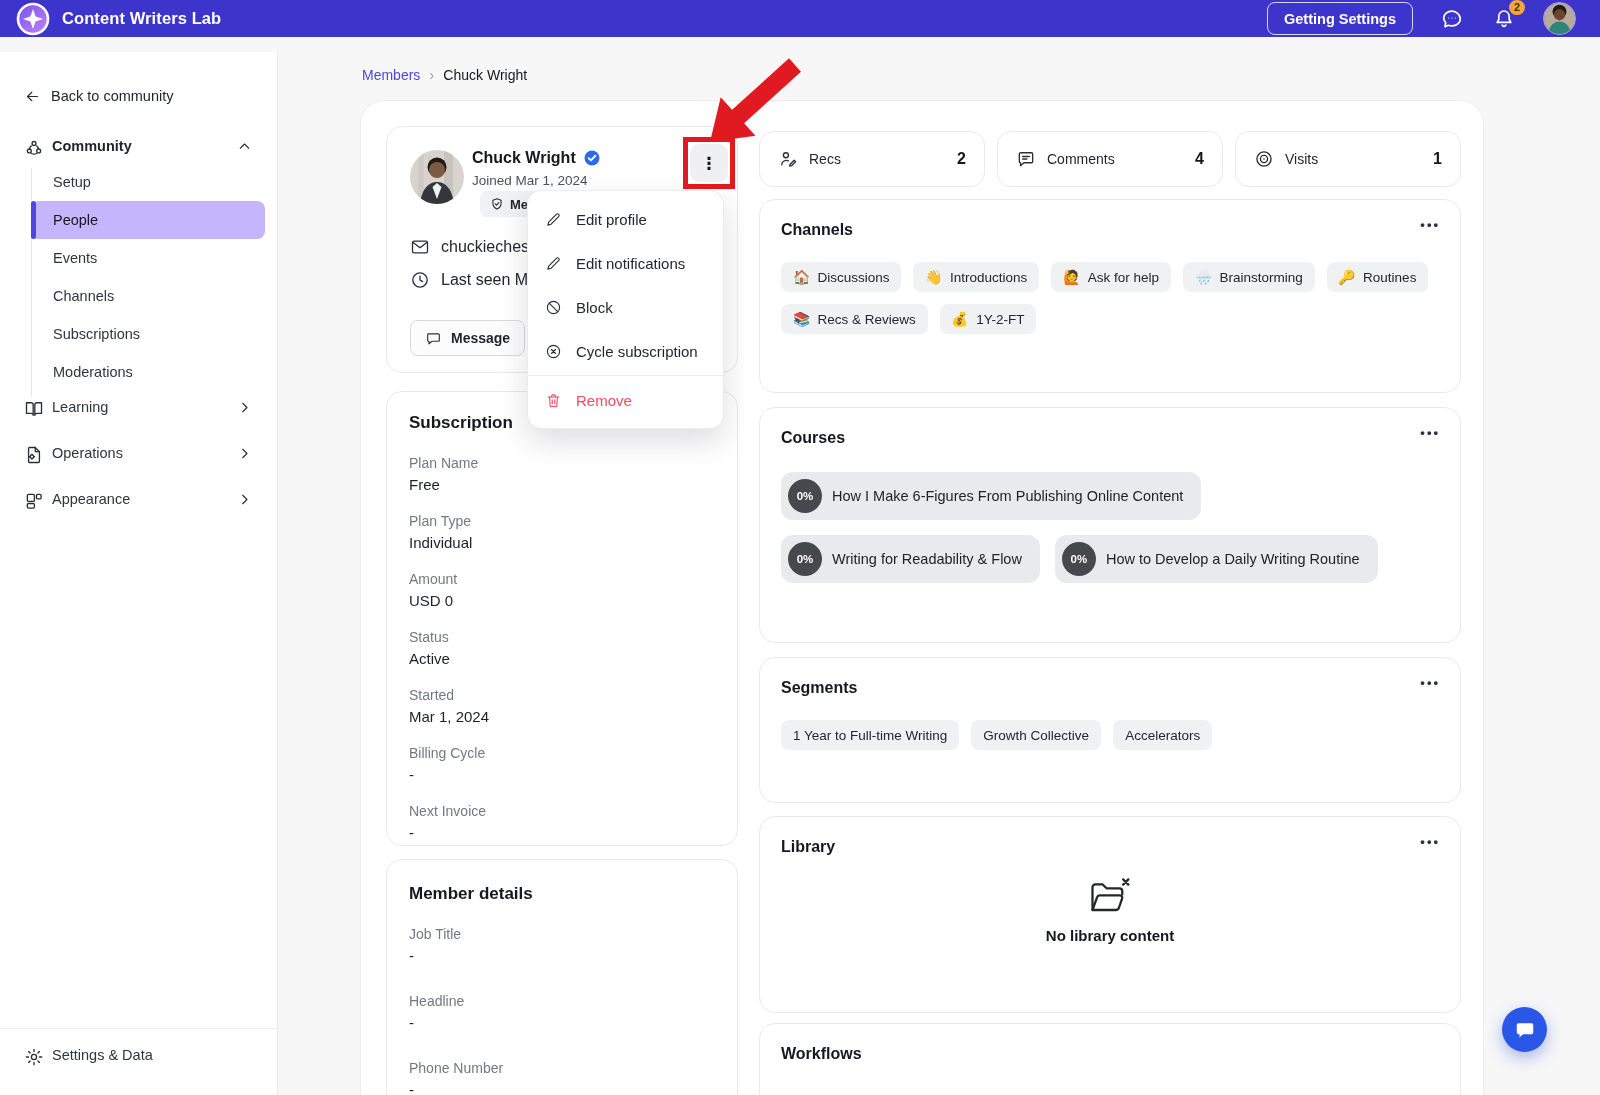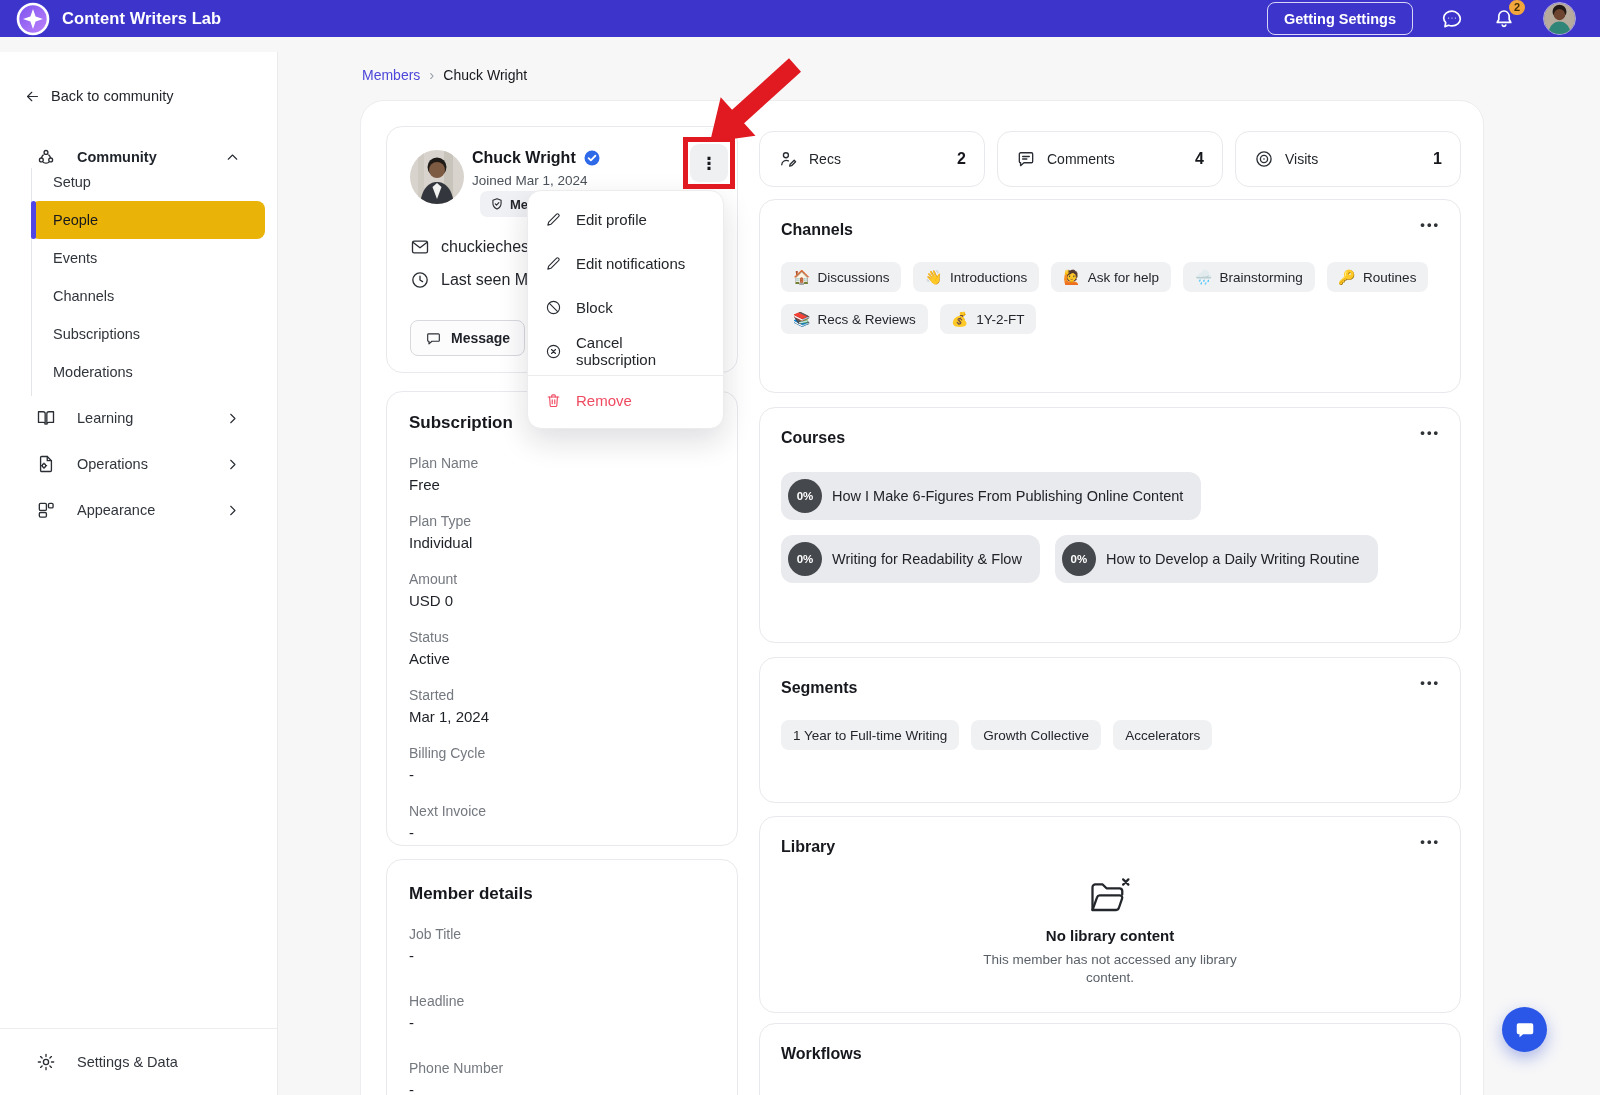--- a/index.html
+++ b/index.html
@@ -18,26 +18,26 @@
   .header-right { margin-left:auto; display:flex; align-items:center; gap:26px; }
   .gs-btn { height:33px; padding:0 16px; border:1px solid rgba(255,255,255,.8); border-radius:8px; background:transparent; color:#fff; font-size:14.5px; font-weight:600; display:flex; align-items:center; cursor:pointer; font-family:inherit; }
   .hicon { position:relative; width:26px; height:26px; display:flex; align-items:center; justify-content:center; cursor:pointer; }
   .hicon svg { stroke:#fff; }
   .notif-badge { position:absolute; top:-8px; right:-10px; min-width:19px; height:19px; border-radius:10px; background:#f2a63b; color:#452f05; font-size:11px; font-weight:700; display:flex; align-items:center; justify-content:center; padding:0 5px; border:2px solid #3d34cb; }
   .avatar-sm { width:33px; height:33px; border-radius:50%; overflow:hidden; border:1.5px solid rgba(255,255,255,.6); cursor:pointer; }
 
   
   .sidebar { position:absolute; left:0; top:52px; width:278px; height:1043px; background:#fff; border-right:1px solid #e9eaec; z-index:10; }
   .back-row { display:flex; align-items:center; gap:10px; padding:0 24px; height:24px; margin-top:32px; font-size:14.5px; color:#23262c; cursor:pointer; }
-  .sec-row { display:flex; align-items:center; gap:21px; padding:0 36px; height:38px; font-size:14.5px; color:#30343b; cursor:pointer; }
+  .sec-row { display:flex; align-items:flex-start; gap:8px; padding:0 24px; height:38px; font-size:14.5px; color:#30343b; cursor:pointer; }
   .sec-row .lbl { flex:1; }
   .sec-row.head { margin-top:30px; font-weight:700; color:#1f242b; }
   .tree-line { position:absolute; left:31px; top:116px; width:1px; height:228px; background:#e4e5e8; }
   .sub-item { position:absolute; left:31px; width:234px; height:38px; display:flex; align-items:center; padding-left:22px; font-size:14.5px; color:#30343b; border-radius:8px; cursor:pointer; }
-  .sub-item.active { background:#eab308; color:#17191e; }
+  .sub-item.active { background:#c4b5fd; color:#17191e; }
   .active-bar { position:absolute; left:0; top:0; width:5px; height:38px; border-radius:4px; background:#4f46e5; }
   .side-footer { position:absolute; left:0; bottom:0; width:277px; border-top:1px solid #ebedef; padding:18px 0; }
   .side-footer .sec-row { height:30px; }
 
   
   .main { position:absolute; left:278px; top:52px; width:1322px; height:1043px; background:#f7f7f8; overflow:hidden; }
   .breadcrumb { position:absolute; left:84px; top:14px; display:flex; align-items:center; gap:9px; font-size:14px; }
   .bc-root { color:#4d46d9; cursor:pointer; }
   .bc-sep { color:#9aa0a6; font-size:15px; }
   .bc-cur { color:#16181c; }
@@ -447,21 +447,20 @@
       <div class="card" style="left:398px; top:715px; width:702px; height:197px;">
         <div class="card-title" style="position:absolute; left:21px; top:21px;">Library</div>
         <div class="card-menu">•••</div>
         <div class="lib-center">
           <svg width="46" height="42" viewBox="0 0 26 24" style="stroke:#23262b; fill:none; stroke-width:1.3; stroke-linecap:round; stroke-linejoin:round;">
             <path d="M3 20V7a1.6 1.6 0 0 1 1.6-1.6h4.2L11 7.6h7.4A1.6 1.6 0 0 1 20 9.2v2"></path>
             <path d="M3 20l2.6-7.2a1.6 1.6 0 0 1 1.5-1.1h11.6a1.3 1.3 0 0 1 1.2 1.8L18 19a1.6 1.6 0 0 1-1.5 1z"></path>
             <path d="M20.5 2.5l3 3M23.5 2.5l-3 3"></path>
           </svg>
           <div class="lib-title">No library content</div>
-          <div class="lib-desc">This member has not accessed any library content.</div>
         </div>
       </div>
 
       <div class="card" style="left:398px; top:922px; width:702px; height:170px;">
         <div class="card-title" style="position:absolute; left:21px; top:21px;">Workflows</div>
       </div>
 
     </div>
   </div>
 
@@ -483,21 +482,21 @@
         <circle cx="12" cy="12" r="8.6"></circle>
           <path d="M6.2 6.2l11.6 11.6"></path>
       </svg>
       <span>Block</span>
     </div>
     <div class="dd-item">
       <svg class="ic ic-sm" viewBox="0 0 24 24">
         <circle cx="12" cy="12" r="8.6"></circle>
           <path d="M9.2 9.2l5.6 5.6M14.8 9.2l-5.6 5.6"></path>
       </svg>
-      <span>Cancel subscription</span>
+      <span>Cycle subscription</span>
     </div>
     <div class="dd-divider"></div>
     <div class="dd-item danger">
       <svg class="ic ic-sm" viewBox="0 0 24 24">
         <path d="M4.5 7h15"></path>
           <path d="M9.5 7V5.2A1.2 1.2 0 0 1 10.7 4h2.6a1.2 1.2 0 0 1 1.2 1.2V7"></path>
         <path d="M6.5 7l.8 12a1.5 1.5 0 0 0 1.5 1.4h6.4a1.5 1.5 0 0 0 1.5-1.4L17.5 7"></path>
         <path d="M10.2 11v5.5M13.8 11v5.5"></path>
       </svg>
       <span>Remove</span>

